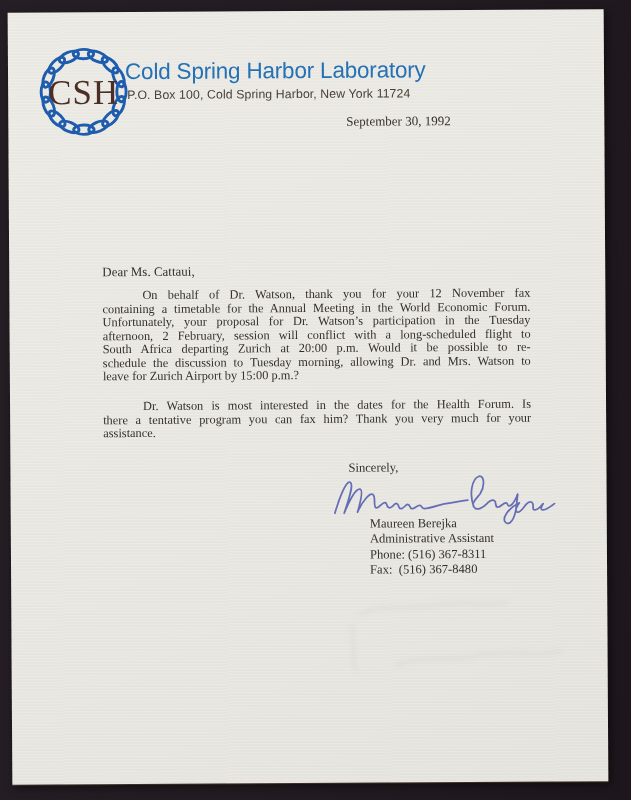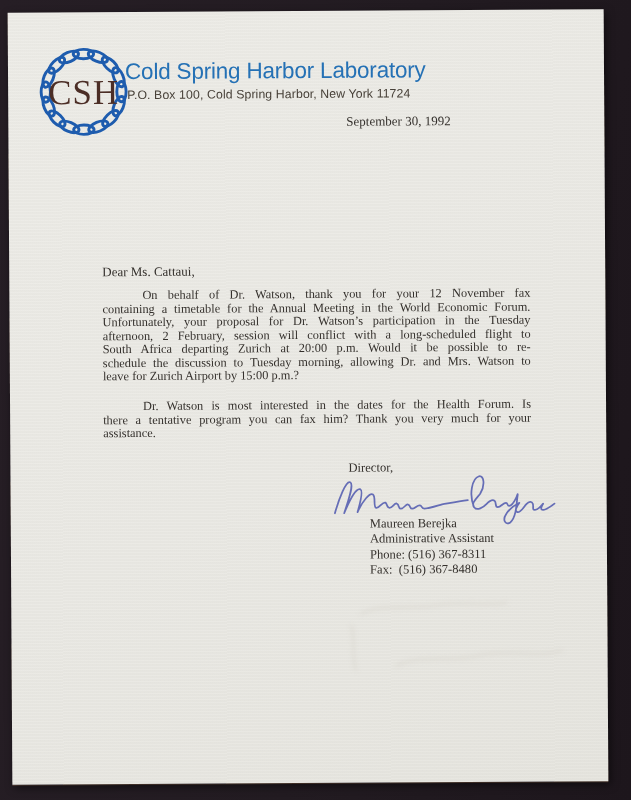--- a/index.html
+++ b/index.html
@@ -112,21 +112,21 @@
         <div class="line">South Africa departing Zurich at 20:00 p.m.  Would it be possible to re-</div>
         <div class="line">schedule the discussion to Tuesday morning, allowing Dr. and Mrs. Watson to</div>
         <div class="line last">leave for Zurich Airport by 15:00 p.m.?</div>
       </div>
     <div class="para p2 justify">
         <div class="line">Dr. Watson is most interested in the dates for the Health Forum.  Is</div>
         <div class="line">there a tentative program you can fax him?  Thank you very much for your</div>
         <div class="line last">assistance.</div>
       </div>
 
-    <div class="valediction">Director,</div>
+    <div class="valediction">Sincerely,</div>
 
     <svg class="signature" viewBox="0 0 225 58" aria-label="Maureen Berejka signature">
       <path d="M6,42 C10,28 17,10 21,12 C25,14 19,30 15,42 C21,28 27,17 31,19
                C34,21 30,34 28,41 C33,30 40,22 43,24 C46,26 43,36 46,37
                C49,38 52,31 55,32 C57,33 56,37 59,37 C62,37 64,32 66,33
                C69,34 67,38 70,38 C73,38 75,33 77,34 C80,35 78,38 81,38
                C84,38 86,34 89,35 C91,36 90,38 93,38 C97,38 103,36 110,34
                C116,33 126,31 135,30"></path>
       <path d="M141,37 C136,25 139,9 146,7 C151,6 152,16 147,24 C143,29 138,33 141,37
                C144,41 150,37 153,34 C156,31 159,29 161,31 C163,33 161,37 164,37

